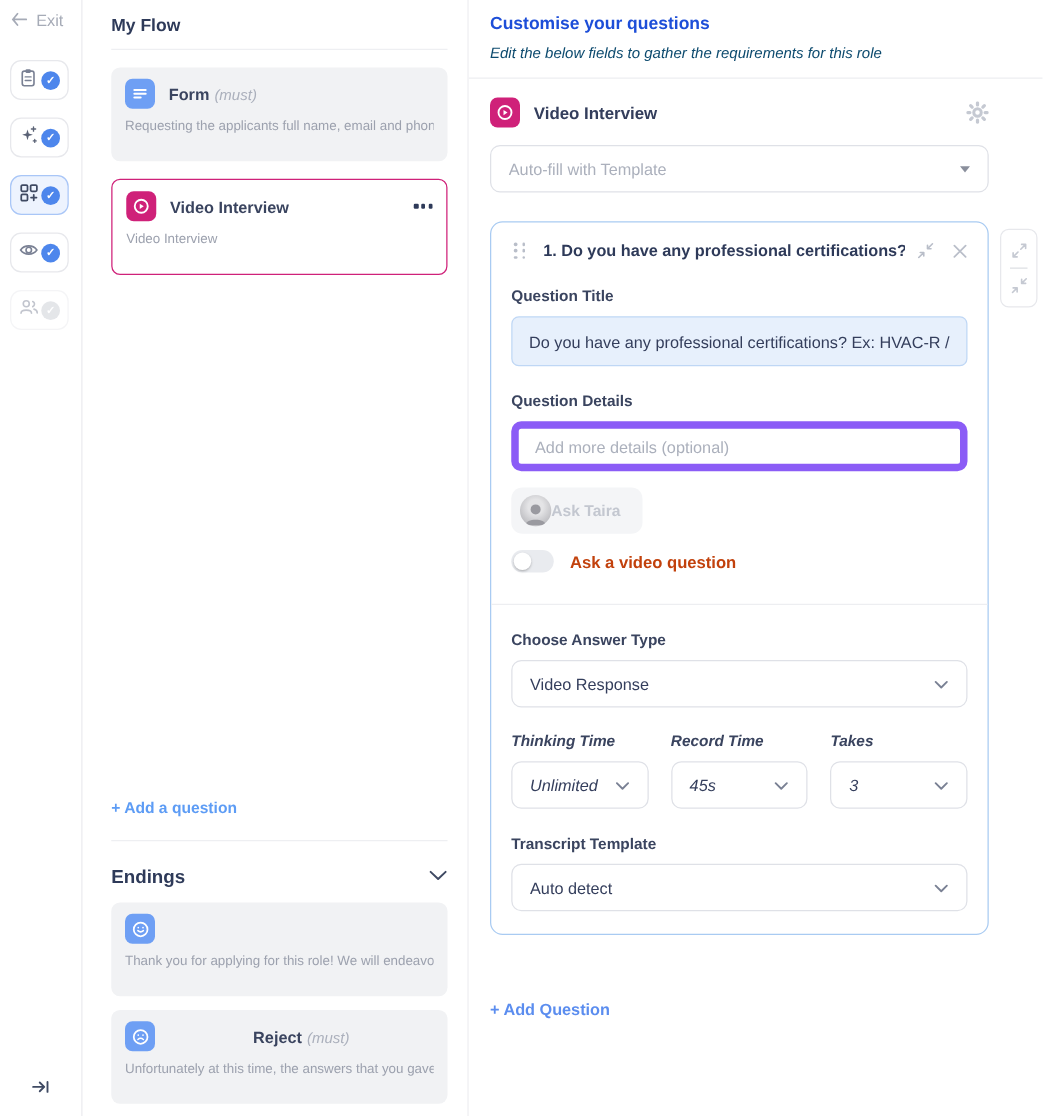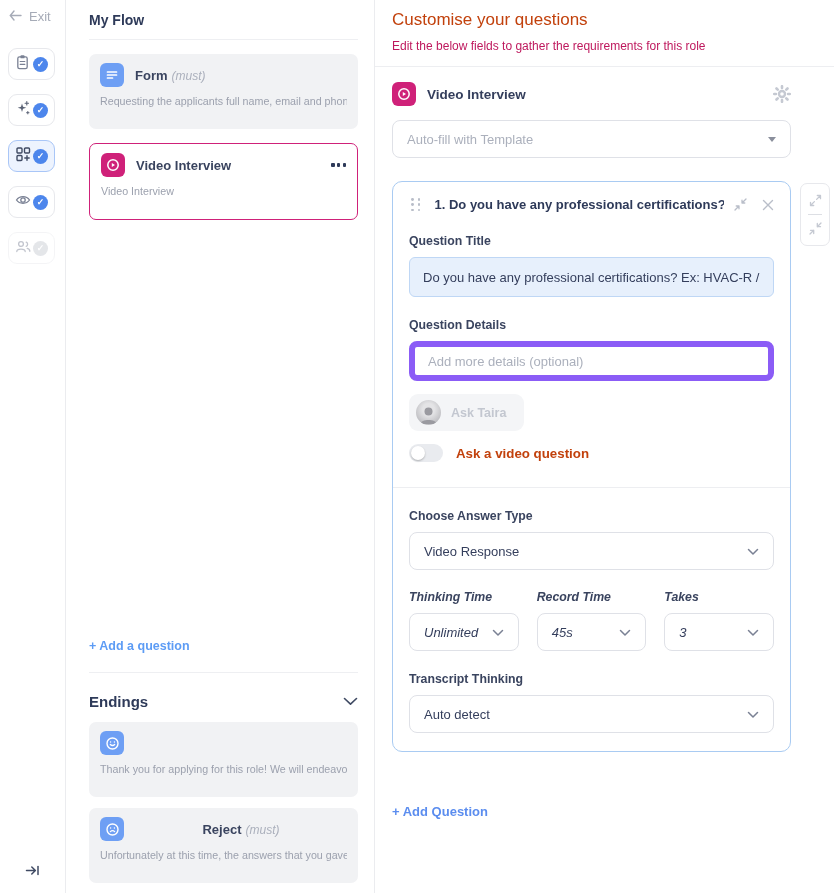--- a/index.html
+++ b/index.html
@@ -39,22 +39,22 @@
   .flow-spacer { flex:1 1 auto; }
   .add-q-link { color:#5D9CF5; font-size:12.5px; font-weight:600; cursor:pointer; margin:0 0 19px; flex:0 0 auto; }
   .endings-head { display:flex; justify-content:space-between; align-items:center; margin-top:19px; cursor:pointer; }
   .endings-title { font-size:15px; font-weight:600; color:#2E3A59; }
   .end-card { margin-top:12px; }
   .end-card:last-child { margin-top:11px;text-align:center; }
 
   
   .rp { position:absolute; left:375px; right:0; top:0; bottom:0; background:#fff; }
   .rp-head { padding:10px 0 0 17px; }
-  .rp-title { font-size:17px; font-weight:400; color:#c2410c; }
-  .rp-sub { font-size:12px; color:#be185d; margin-top:9px; }
+  .rp-title { font-size:14px; font-weight:700; color:#1d4ed8; }
+  .rp-sub { font-size:12px; color:#0c4a6e; margin-top:9px;font-style:italic; }
   .rp-div { height:1px; background:#EDEEF1; margin-top:13px; }
   .rp-content { padding-left:17px; width:416px; }
   .section-row { display:flex; align-items:center; gap:11px; margin-top:15px; }
   .section-label { font-size:13.5px; font-weight:700; flex:1; }
   .gear-btn { cursor:pointer; display:flex; }
   .box { border:1px solid #DFE1E7; border-radius:8px; background:#fff; display:flex; align-items:center;
     justify-content:space-between; padding:0 14px; height:38px; font-size:13px; color:#343E5C; cursor:pointer; }
   .autofill { margin-top:14px; }
   .ph { color:#ABB0BC; }
   .caret { width:0; height:0; border-left:4.5px solid transparent; border-right:4.5px solid transparent;
@@ -67,21 +67,21 @@
   .q-title { font-size:13px; font-weight:600; color:#2E3A59; margin-left:12px; flex:1;
     white-space:nowrap; overflow:hidden; }
   .q-head-icons { display:flex; align-items:center; gap:15px; margin-left:10px; }
   .icon-btn { cursor:pointer; display:flex; }
   .field-label { font-size:12.3px; font-weight:600; color:#3A445F; margin-top:21px; }
   .q-input { display:block; width:100%; margin-top:9px; height:40px; border-radius:6px; padding:0 13px;
     font-family:"Liberation Sans",sans-serif; font-size:13px; color:#343E5C; outline:none; }
   .q-input.filled { background:#E7F0FC; border:1px solid #BFD7F5; }
   .q-input.plain { background:#fff; border:6px solid #8b5cf6; border-radius:8px; }
   .q-input.plain::placeholder { color:#ABB0BC; }
-  .ask-taira { margin-top:13px; display:inline-flex; align-items:center; gap:10px; background:#F4F5F7;
+  .ask-taira { margin-top:13px; display:inline-flex; align-items:center; background:#F4F5F7;
     border:none; border-radius:9px; padding:6px 18px 6px 7px; cursor:default; }
   .avatar { width:25px; height:25px; border-radius:50%; overflow:hidden; flex:0 0 auto;
     background:radial-gradient(circle at 50% 38%, #E4E4E6 0 30%, #BDBDC1 75%, #A8A8AD 100%); position:relative; }
   .avatar svg { position:absolute; left:3px; top:5px; }
   .ask-label { color:#C3C7D0; font-size:12.5px; font-weight:600; }
   .toggle-row { margin-top:13px; display:flex; align-items:center; gap:13px; }
   .toggle { width:34px; height:18px; border-radius:9px; background:#E9EBEF; position:relative; cursor:pointer; flex:0 0 auto; }
   .knob { position:absolute; left:2px; top:2px; width:14px; height:14px; border-radius:50%;
     background:#fff; box-shadow:0 1px 2px rgba(0,0,0,.25); }
   .toggle-label { font-size:13.3px; font-weight:600; color:#c2410c; }
@@ -376,21 +376,21 @@
             <span>3</span>
             <span>
               <svg width="12" height="8" viewBox="0 0 12 8">
                   <path d="M1.5 1.5 L6 6 L10.5 1.5" fill="none" stroke="#7A8194" stroke-width="1.5" stroke-linecap="round" stroke-linejoin="round"></path>
                 </svg>
             </span>
           </div>
         </div>
       </div>
 
-      <div class="field-label">Transcript Thinking</div>
+      <div class="field-label">Transcript Template</div>
       <div class="box select">
         <span>Auto detect</span>
         <span>
           <svg width="12" height="8" viewBox="0 0 12 8">
               <path d="M1.5 1.5 L6 6 L10.5 1.5" fill="none" stroke="#7A8194" stroke-width="1.5" stroke-linecap="round" stroke-linejoin="round"></path>
             </svg>
         </span>
       </div>
     </div>
 

